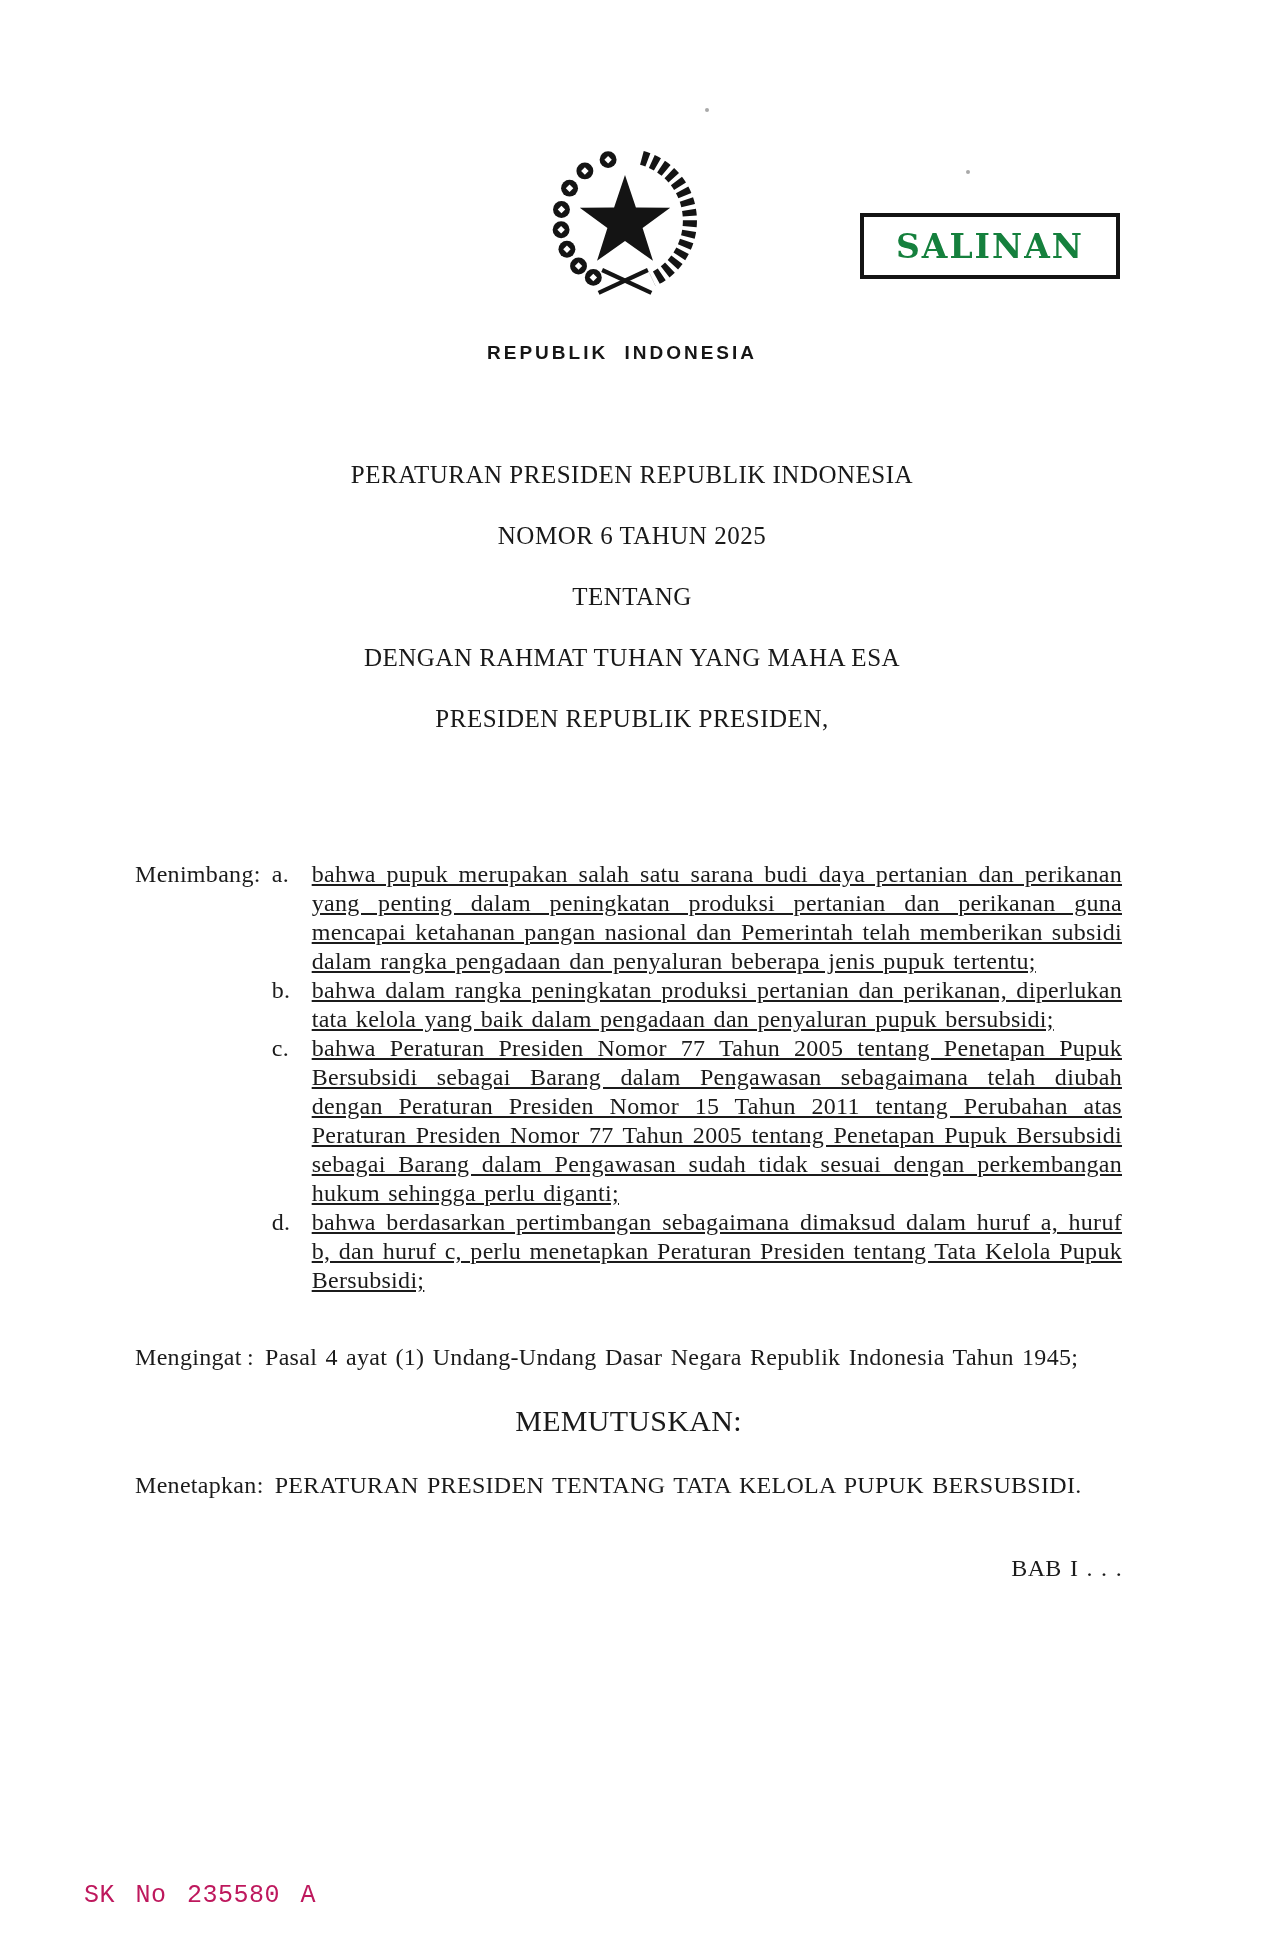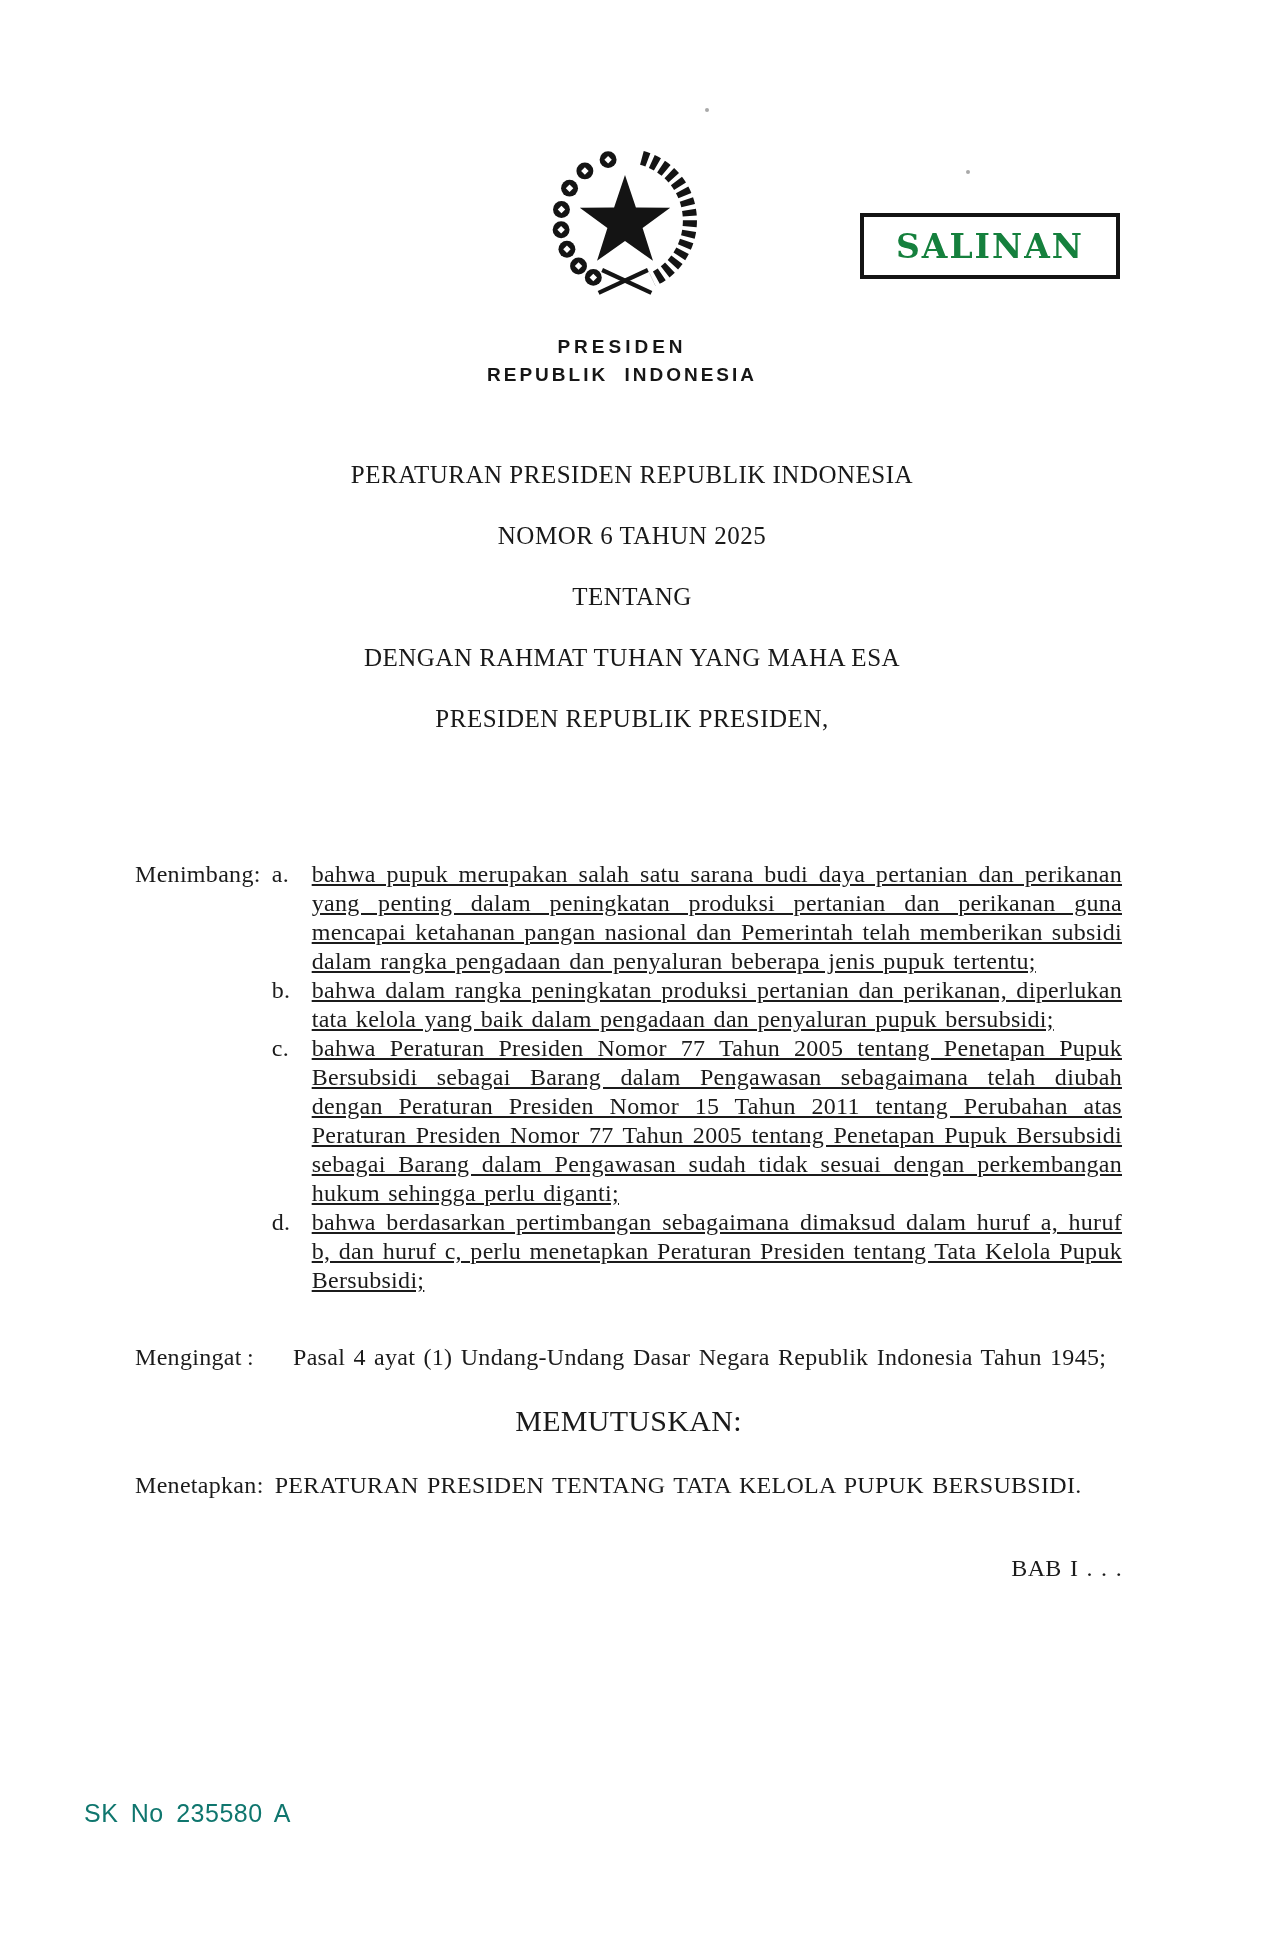--- a/index.html
+++ b/index.html
@@ -79,38 +79,38 @@
   .row { display: flex; align-items: flex-start; }
   .row .label { flex: 0 0 112px; }
   .row .colon { flex: 0 0 18px; }
   .row .rbody { flex: 1; min-width: 0; }
 
   .item { display: flex; align-items: flex-start; }
   .item .letter { flex: 0 0 40px; }
   .item .text { flex: 1; min-width: 0; text-align: justify; text-decoration: underline; }
 
   .mengingat-row { margin-top: 48px; }
-  .mengingat-row .rbody { text-align: justify; margin-left: 28px; }
+  .mengingat-row .rbody { text-align: justify; }
 
   .memutuskan-line { margin-top: 34px; text-align: center; font-size: 30px; }
 
   .menetapkan-row { margin-top: 36px; }
   .menetapkan-row .rbody { text-align: justify; }
 
   .bab-line { margin-top: 54px; text-align: right; }
 
   .sk-number {
     position: absolute;
     left: 84px;
-    top: 1799px;
-    font-family: Liberation Sans, sans-serif;
+    top: 1881px;
+    font-family: Liberation Mono, monospace;
     font-size: 25px;
     letter-spacing: 0.5px;
     word-spacing: 5px;
-    color: #0f766e;
+    color: #be185d;
   }
 
   .speck {
     position: absolute;
     width: 4px; height: 4px;
     background: #6f6f6f;
     border-radius: 50%;
     opacity: 0.6;
   }
   .speck-1 { left: 705px; top: 108px; }
@@ -152,21 +152,20 @@
       <line x1="35" y1="88" x2="63" y2="75"></line>
       <line x1="37" y1="75" x2="65" y2="88"></line>
     </g>
   </svg>
 
   <div class="stamp">
     <span>SALINAN</span>
   </div>
 
   <div class="letterhead">
-    <div class="lh1">PRESIDEN</div>
     <div class="lh2">REPUBLIK INDONESIA</div>
   </div>
 
   <div class="title-block">
     <div class="title-line">PERATURAN PRESIDEN REPUBLIK INDONESIA</div>
     <div class="title-line">NOMOR 6 TAHUN 2025</div>
     <div class="title-line">TENTANG</div>
     <div class="title-line">DENGAN RAHMAT TUHAN YANG MAHA ESA</div>
     <div class="title-line">PRESIDEN REPUBLIK PRESIDEN,</div>
   </div>

